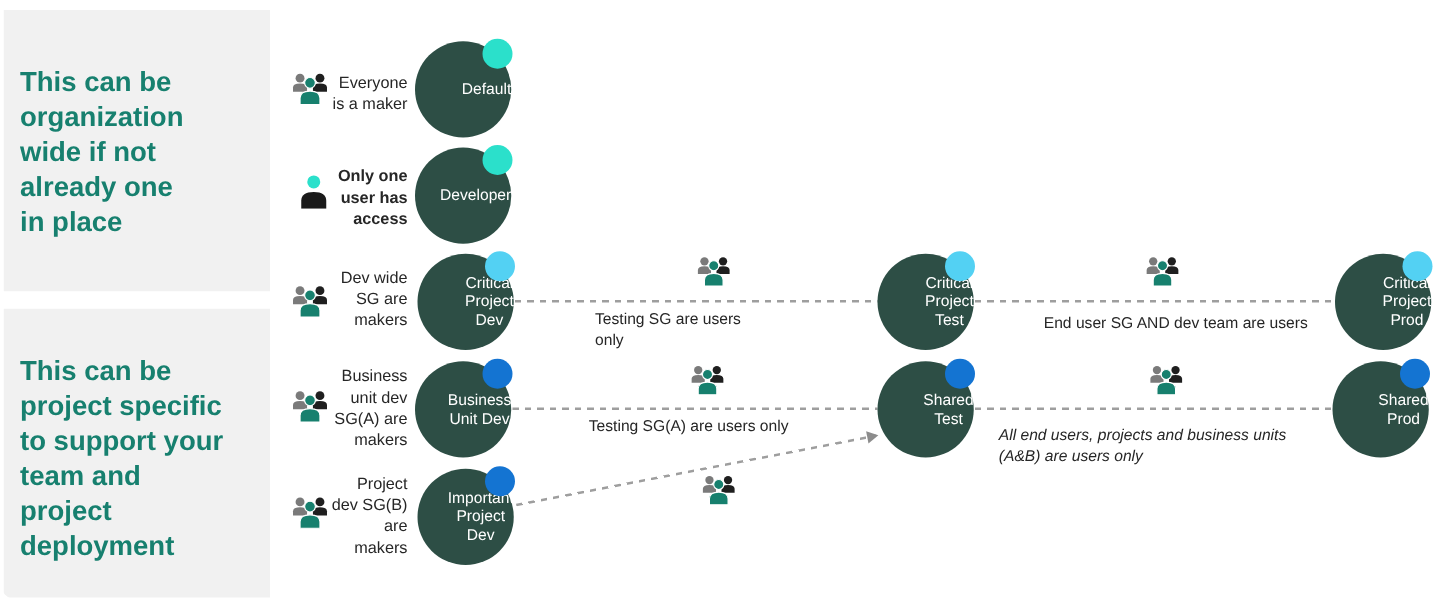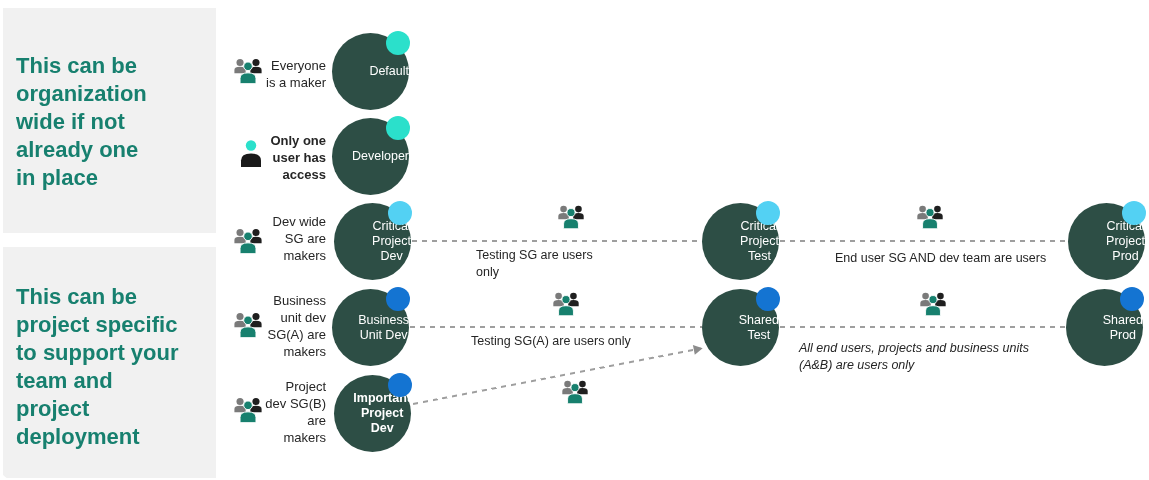--- a/index.html
+++ b/index.html
@@ -130,21 +130,21 @@
     <span>Critical
 Project
 Dev</span>
     <i class="badge" style="background-color: rgb(83, 209, 243);"></i>
   </div>
   <div class="node" style="left:332px; top:289px;">
     <span>Business
 Unit Dev</span>
     <i class="badge" style="background-color: rgb(20, 116, 210);"></i>
   </div>
-  <div class="node" style="left:334px; top:375px;font-weight:bold;">
+  <div class="node" style="left:334px; top:375px;">
     <span>Important
 Project
 Dev</span>
     <i class="badge" style="background-color: rgb(20, 116, 210);"></i>
   </div>
   <div class="node" style="left:702px; top:203px;">
     <span>Critical
 Project
 Test</span>
     <i class="badge" style="background-color: rgb(83, 209, 243);"></i>

